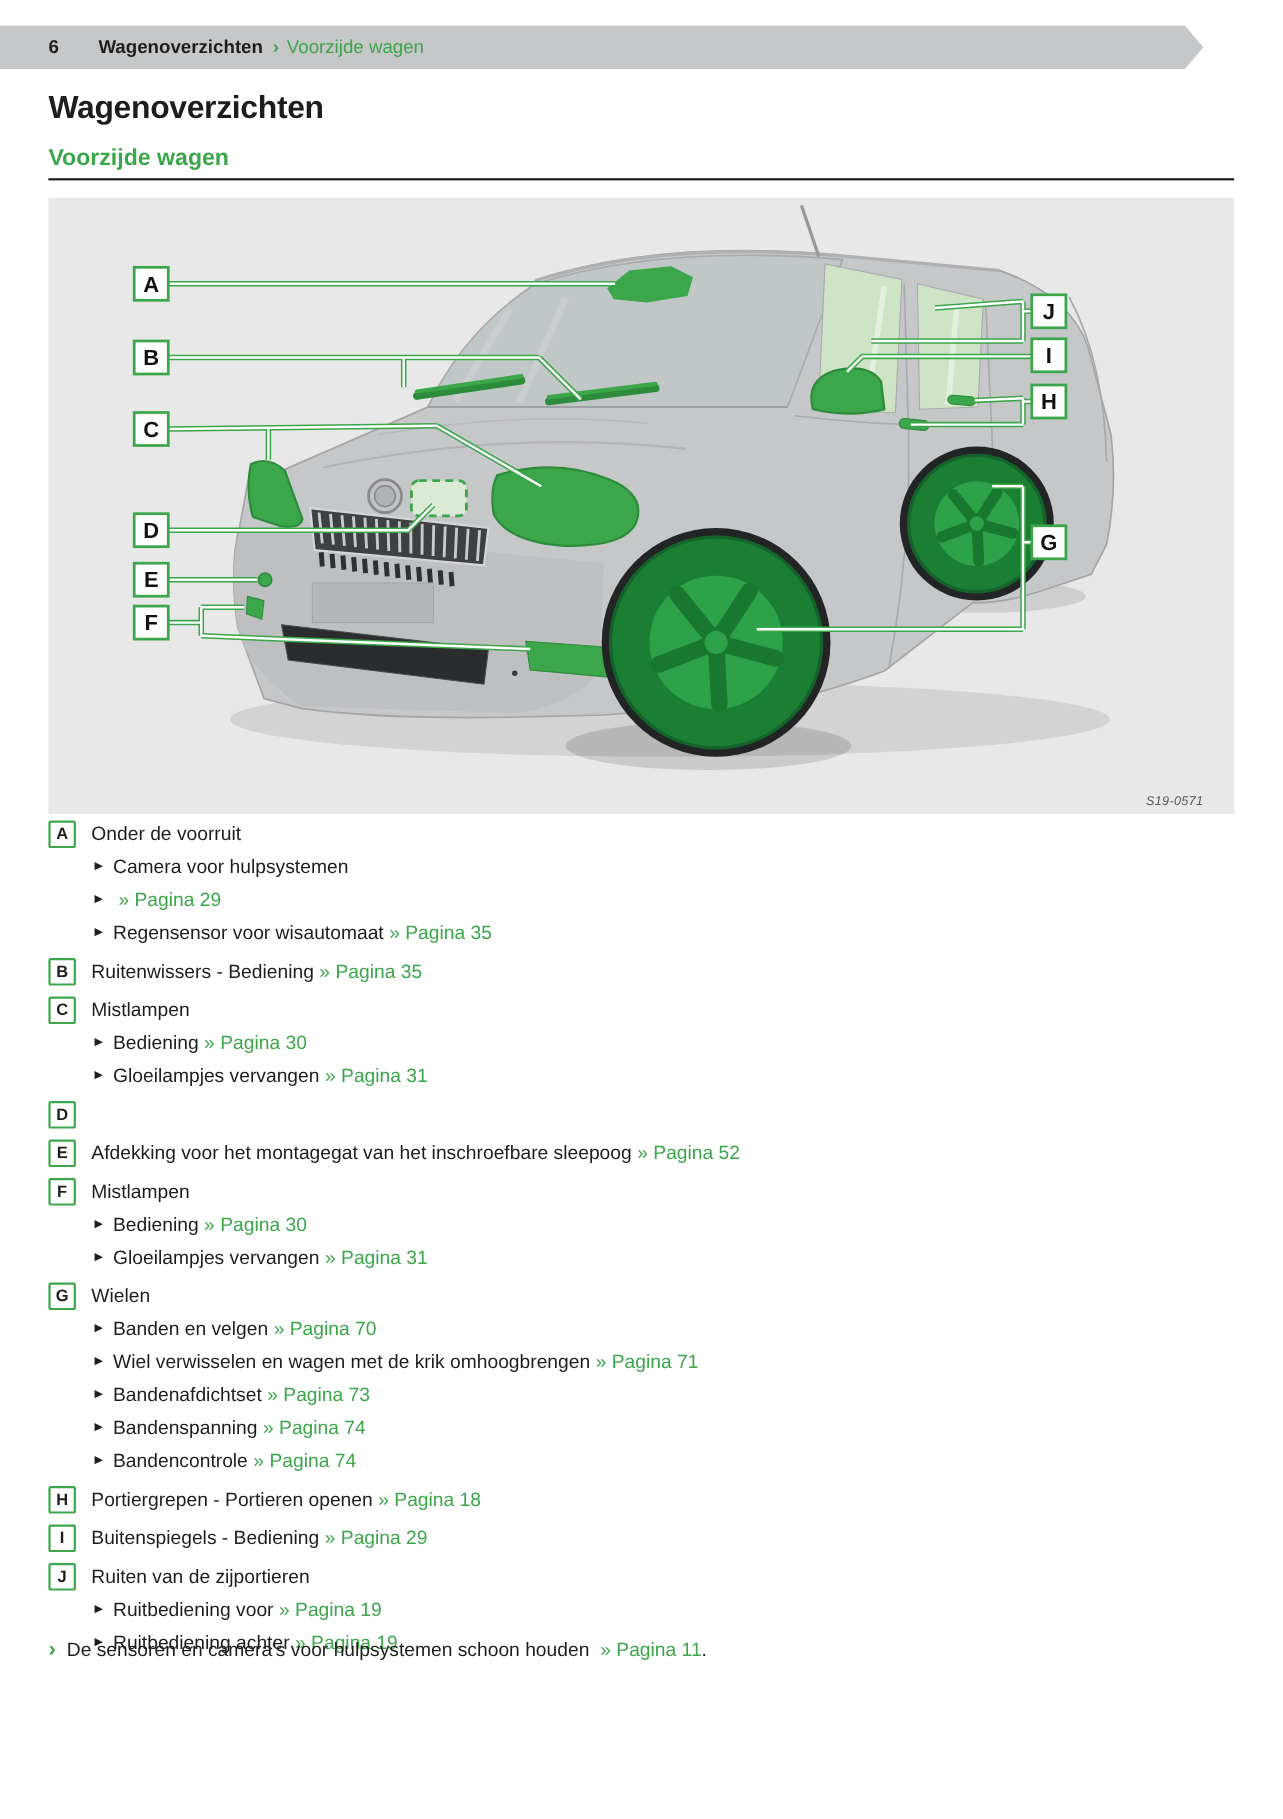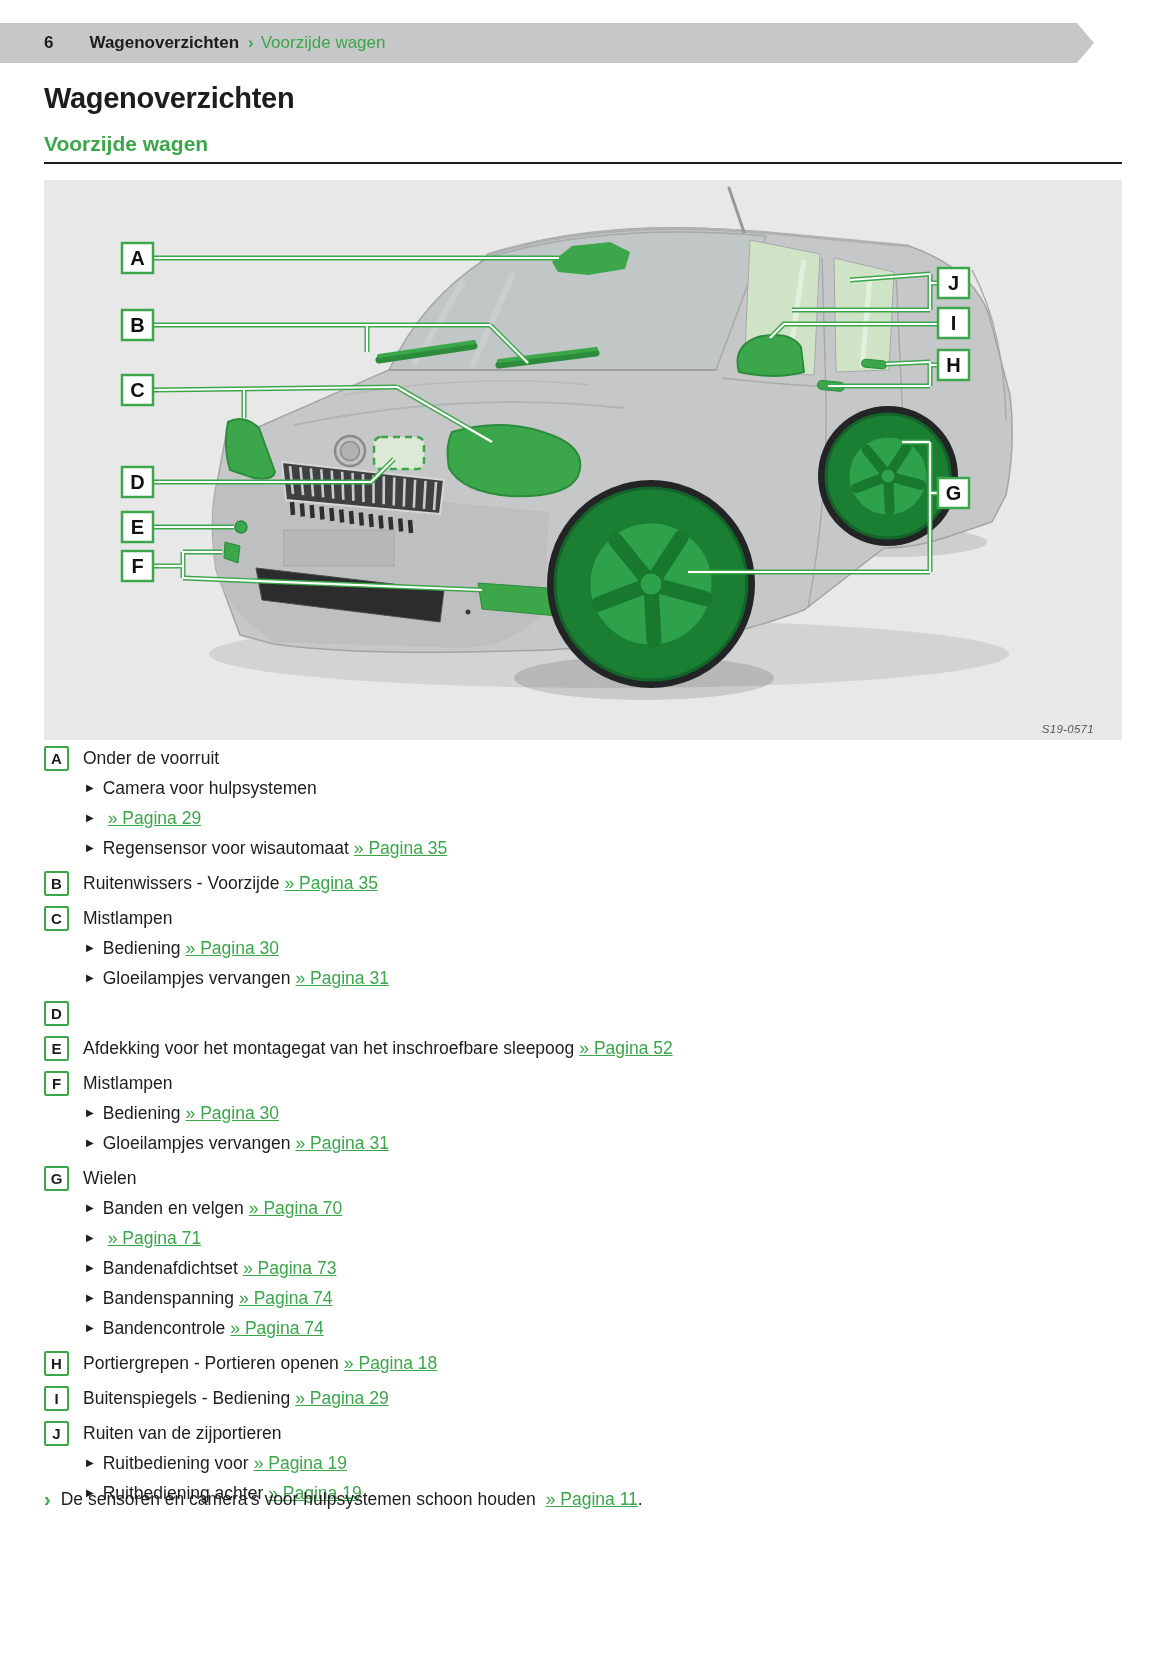--- a/index.html
+++ b/index.html
@@ -26,21 +26,21 @@
   .figure svg{position:absolute;left:0;top:0;}
   .figure-code{position:absolute;right:28px;bottom:5px;font-size:11.5px;color:#55565A;letter-spacing:.3px;font-style:italic;}
 
   .legend{position:absolute;left:44px;top:746px;width:1078px;font-size:17.5px;line-height:25px;}
   .legend-row{display:flex;align-items:flex-start;margin-top:10px;}
   .legend-row:first-child{margin-top:0;}
   .key-box{flex:0 0 auto;width:25px;height:25px;border:2px solid var(--accent);border-radius:2px;background:#fff;
     display:inline-flex;align-items:center;justify-content:center;font-size:15px;font-weight:bold;margin-right:14px;}
   .legend-sub{display:flex;align-items:flex-start;margin-top:5px;padding-left:42px;}
   .tri{font-size:10px;margin-right:9px;line-height:25px;transform:translateY(-1px);}
-  .page-ref{color:var(--accent);white-space:nowrap;margin-left:5px;text-decoration:underline;}
+  .page-ref{color:var(--accent);white-space:nowrap;margin-left:5px;}
   .legend-label{color:var(--text);text-align:center;}
 
   .note{position:absolute;left:44px;top:1487px;font-size:17.5px;line-height:25px;display:flex;align-items:flex-start;}
   .note .chev{color:var(--accent);font-weight:bold;font-size:20px;margin-right:10px;line-height:24px;}
 </style>
 </head>
 <body>
 
 <div class="header-bar">
   <span class="pgnum">6</span>
@@ -265,21 +265,21 @@
       <span class="tri">▶</span>
       <span class="page-ref">» Pagina 29</span>
     </div>
     <div class="legend-sub">
       <span class="tri">▶</span>
       <span class="legend-label">Regensensor voor wisautomaat</span>
       <span class="page-ref">» Pagina 35</span>
     </div>
     <div class="legend-row">
       <span class="key-box">B</span>
-      <span class="legend-label">Ruitenwissers - Voorzijde</span>
+      <span class="legend-label">Ruitenwissers - Bediening</span>
       <span class="page-ref">» Pagina 35</span>
     </div>
     <div class="legend-row">
       <span class="key-box">C</span>
       <span class="legend-label">Mistlampen</span>
     </div>
     <div class="legend-sub">
       <span class="tri">▶</span>
       <span class="legend-label">Bediening</span>
       <span class="page-ref">» Pagina 30</span>
@@ -315,20 +315,21 @@
       <span class="key-box">G</span>
       <span class="legend-label">Wielen</span>
     </div>
     <div class="legend-sub">
       <span class="tri">▶</span>
       <span class="legend-label">Banden en velgen</span>
       <span class="page-ref">» Pagina 70</span>
     </div>
     <div class="legend-sub">
       <span class="tri">▶</span>
+      <span class="legend-label">Wiel verwisselen en wagen met de krik omhoogbrengen</span>
       <span class="page-ref">» Pagina 71</span>
     </div>
     <div class="legend-sub">
       <span class="tri">▶</span>
       <span class="legend-label">Bandenafdichtset</span>
       <span class="page-ref">» Pagina 73</span>
     </div>
     <div class="legend-sub">
       <span class="tri">▶</span>
       <span class="legend-label">Bandenspanning</span>

